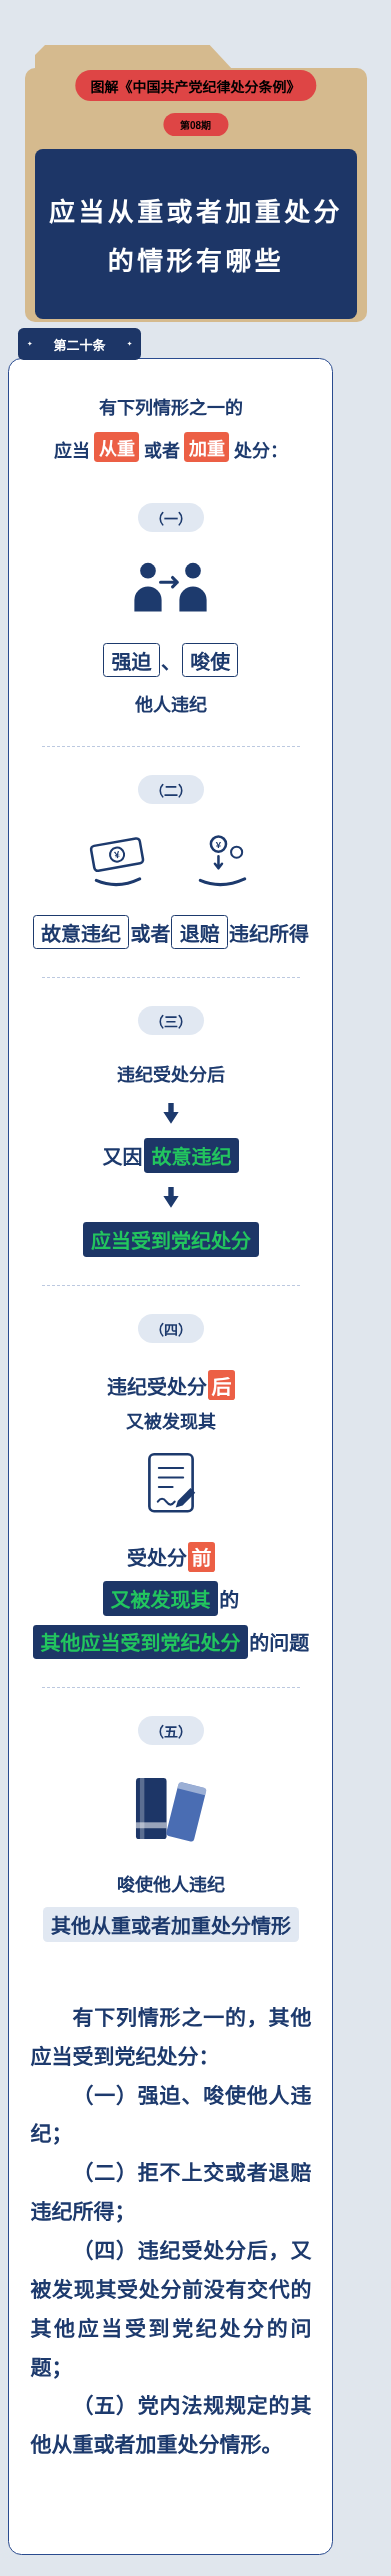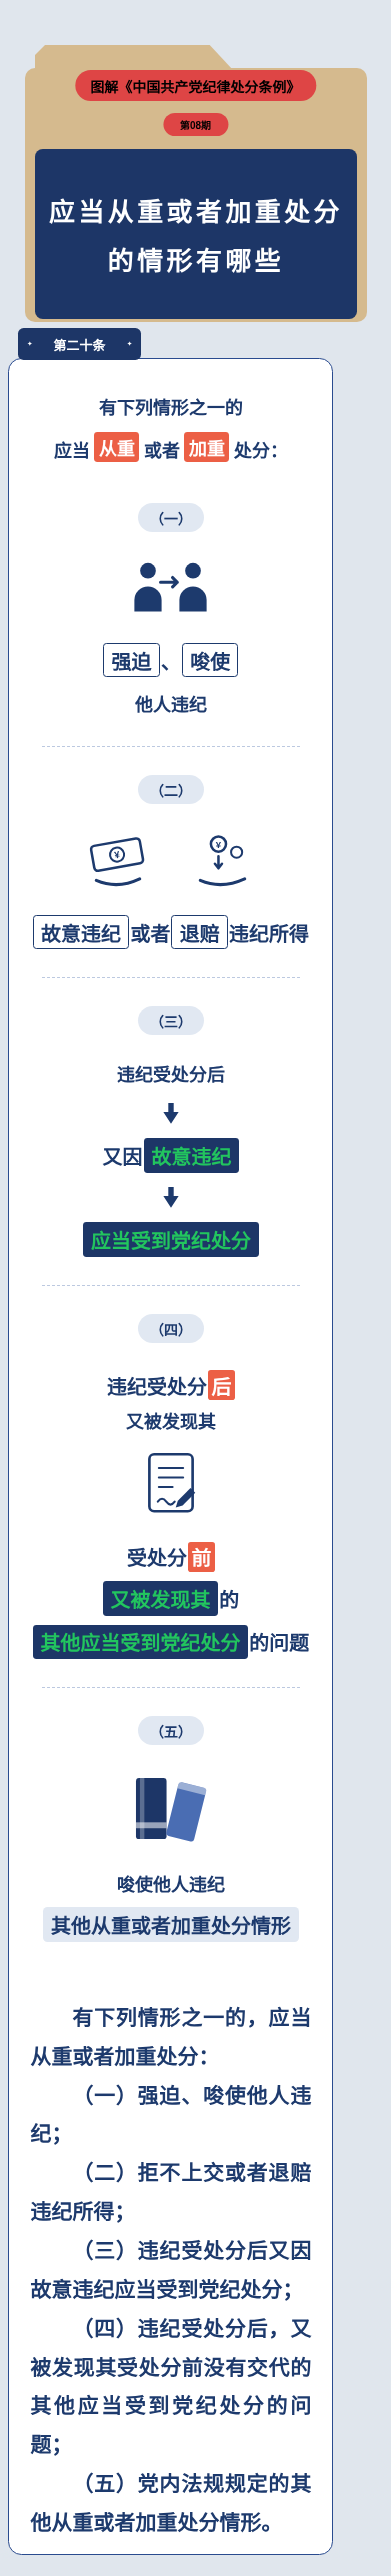--- a/index.html
+++ b/index.html
@@ -197,23 +197,22 @@
           <rect x="106" y="26" width="58" height="14" fill="#ffffff" opacity="0.45"></rect>
         </g>
       </svg>
       <div class="txt mb-sm">唆使他人违纪</div>
       <div class="row">
         <span class="lt-box">其他从重或者加重处分情形</span>
       </div>
     </div>
 
     <div class="summary">
-      <p>有下列情形之一的，应当从重或者加重处分：</p>
+      <p>有下列情形之一的，其他应当受到党纪处分：</p>
       <p>（一）强迫、唆使他人违纪；</p>
       <p>（二）拒不上交或者退赔违纪所得；</p>
-      <p>（三）违纪受处分后又因故意违纪应当受到党纪处分；</p>
       <p>（四）违纪受处分后，又被发现其受处分前没有交代的其他应当受到党纪处分的问题；</p>
       <p>（五）党内法规规定的其他从重或者加重处分情形。</p>
     </div>
 
   </div>
 </div>
 
 
 </body></html>

